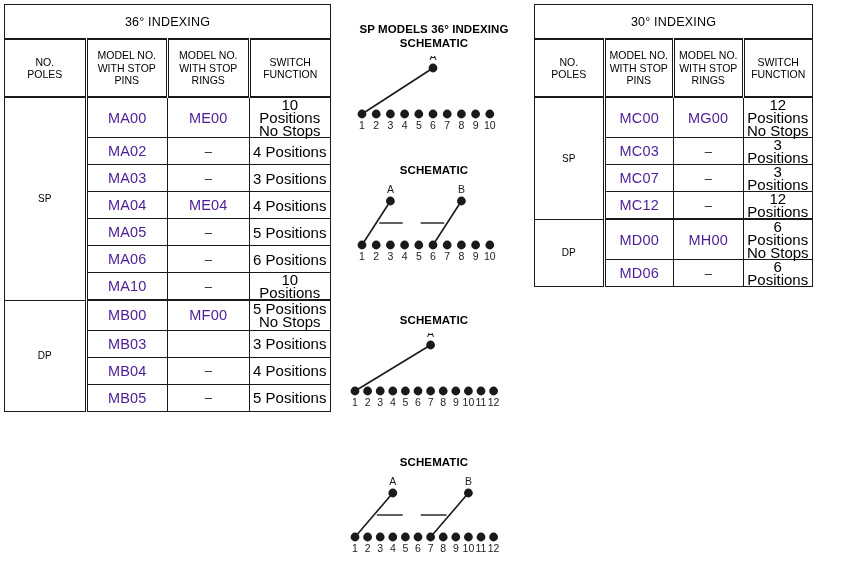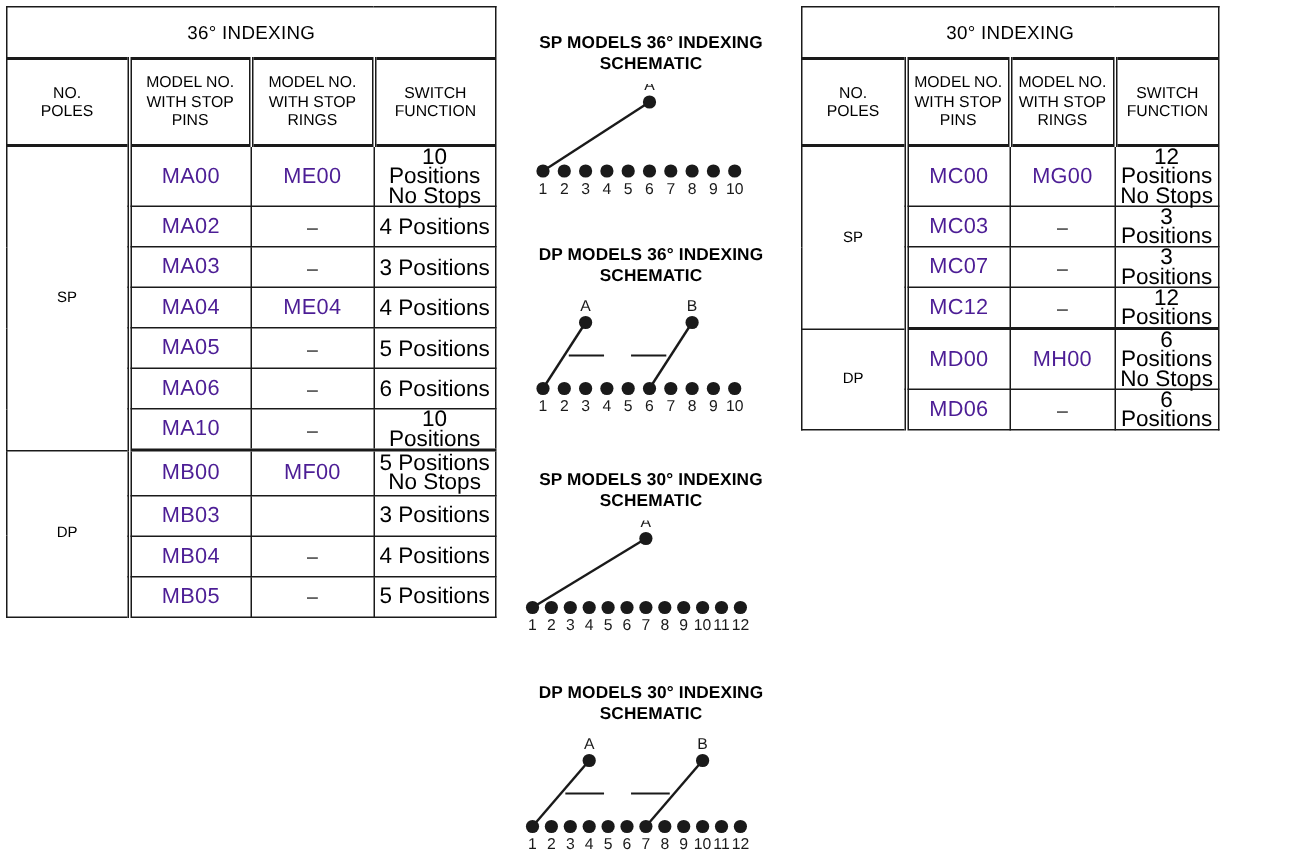--- a/index.html
+++ b/index.html
@@ -308,21 +308,20 @@
         <text x="137.39999999999998" y="73" text-anchor="middle" font-family="&quot;Liberation Sans&quot;, sans-serif" font-size="10.5" fill="#1a1a1a">8</text>
         <circle cx="151.6" cy="58" r="4.4" fill="#1a1a1a"></circle>
         <text x="151.6" y="73" text-anchor="middle" font-family="&quot;Liberation Sans&quot;, sans-serif" font-size="10.5" fill="#1a1a1a">9</text>
         <circle cx="165.8" cy="58" r="4.4" fill="#1a1a1a"></circle>
         <text x="165.8" y="73" text-anchor="middle" font-family="&quot;Liberation Sans&quot;, sans-serif" font-size="10.5" fill="#1a1a1a">10</text>
       </svg></div>
 </div>
 
 <div class="schematic" id="sch-dp36">
   <div class="sch-title">
-    <div>DP MODELS 36° INDEXING</div>
     <div>SCHEMATIC</div>
   </div>
   <div class="sch-art"><svg width="220" height="82" viewBox="0 0 220 82">
         <line x1="66.4" y1="18" x2="38" y2="62" stroke="#1a1a1a" stroke-width="1.6"></line>
         <circle cx="66.4" cy="18" r="4.4" fill="#1a1a1a"></circle>
         <text x="66.4" y="10" text-anchor="middle" font-family="&quot;Liberation Sans&quot;, sans-serif" font-size="10.5" fill="#1a1a1a">A</text>
         <line x1="137.39999999999998" y1="18" x2="109" y2="62" stroke="#1a1a1a" stroke-width="1.6"></line>
         <circle cx="137.39999999999998" cy="18" r="4.4" fill="#1a1a1a"></circle>
         <text x="137.39999999999998" y="10" text-anchor="middle" font-family="&quot;Liberation Sans&quot;, sans-serif" font-size="10.5" fill="#1a1a1a">B</text>
         <line x1="55.2" y1="40" x2="78.69999999999999" y2="40" stroke="#1a1a1a" stroke-width="1.4"></line>
@@ -345,21 +344,20 @@
         <text x="137.39999999999998" y="77" text-anchor="middle" font-family="&quot;Liberation Sans&quot;, sans-serif" font-size="10.5" fill="#1a1a1a">8</text>
         <circle cx="151.6" cy="62" r="4.4" fill="#1a1a1a"></circle>
         <text x="151.6" y="77" text-anchor="middle" font-family="&quot;Liberation Sans&quot;, sans-serif" font-size="10.5" fill="#1a1a1a">9</text>
         <circle cx="165.8" cy="62" r="4.4" fill="#1a1a1a"></circle>
         <text x="165.8" y="77" text-anchor="middle" font-family="&quot;Liberation Sans&quot;, sans-serif" font-size="10.5" fill="#1a1a1a">10</text>
       </svg></div>
 </div>
 
 <div class="schematic" id="sch-sp30">
   <div class="sch-title">
-    <div>SP MODELS 30° INDEXING</div>
     <div>SCHEMATIC</div>
   </div>
   <div class="sch-art"><svg width="220" height="78" viewBox="0 0 220 78">
         <line x1="106.6" y1="12" x2="31" y2="58" stroke="#1a1a1a" stroke-width="1.6"></line>
         <circle cx="106.6" cy="12" r="4.4" fill="#1a1a1a"></circle>
         <text x="106.6" y="4" text-anchor="middle" font-family="&quot;Liberation Sans&quot;, sans-serif" font-size="10.5" fill="#1a1a1a">A</text>
         <circle cx="31" cy="58" r="4.4" fill="#1a1a1a"></circle>
         <text x="31" y="73" text-anchor="middle" font-family="&quot;Liberation Sans&quot;, sans-serif" font-size="10.5" fill="#1a1a1a">1</text>
         <circle cx="43.6" cy="58" r="4.4" fill="#1a1a1a"></circle>
         <text x="43.6" y="73" text-anchor="middle" font-family="&quot;Liberation Sans&quot;, sans-serif" font-size="10.5" fill="#1a1a1a">2</text>
@@ -381,21 +379,20 @@
         <text x="144.39999999999998" y="73" text-anchor="middle" font-family="&quot;Liberation Sans&quot;, sans-serif" font-size="10.5" fill="#1a1a1a">10</text>
         <circle cx="157" cy="58" r="4.4" fill="#1a1a1a"></circle>
         <text x="157" y="73" text-anchor="middle" font-family="&quot;Liberation Sans&quot;, sans-serif" font-size="10.5" fill="#1a1a1a">11</text>
         <circle cx="169.6" cy="58" r="4.4" fill="#1a1a1a"></circle>
         <text x="169.6" y="73" text-anchor="middle" font-family="&quot;Liberation Sans&quot;, sans-serif" font-size="10.5" fill="#1a1a1a">12</text>
       </svg></div>
 </div>
 
 <div class="schematic" id="sch-dp30">
   <div class="sch-title">
-    <div>DP MODELS 30° INDEXING</div>
     <div>SCHEMATIC</div>
   </div>
   <div class="sch-art"><svg width="220" height="82" viewBox="0 0 220 82">
         <line x1="68.8" y1="18" x2="31" y2="62" stroke="#1a1a1a" stroke-width="1.6"></line>
         <circle cx="68.8" cy="18" r="4.4" fill="#1a1a1a"></circle>
         <text x="68.8" y="10" text-anchor="middle" font-family="&quot;Liberation Sans&quot;, sans-serif" font-size="10.5" fill="#1a1a1a">A</text>
         <line x1="144.39999999999998" y1="18" x2="106.6" y2="62" stroke="#1a1a1a" stroke-width="1.6"></line>
         <circle cx="144.39999999999998" cy="18" r="4.4" fill="#1a1a1a"></circle>
         <text x="144.39999999999998" y="10" text-anchor="middle" font-family="&quot;Liberation Sans&quot;, sans-serif" font-size="10.5" fill="#1a1a1a">B</text>
         <line x1="52.9" y1="40" x2="78.69999999999999" y2="40" stroke="#1a1a1a" stroke-width="1.4"></line>

